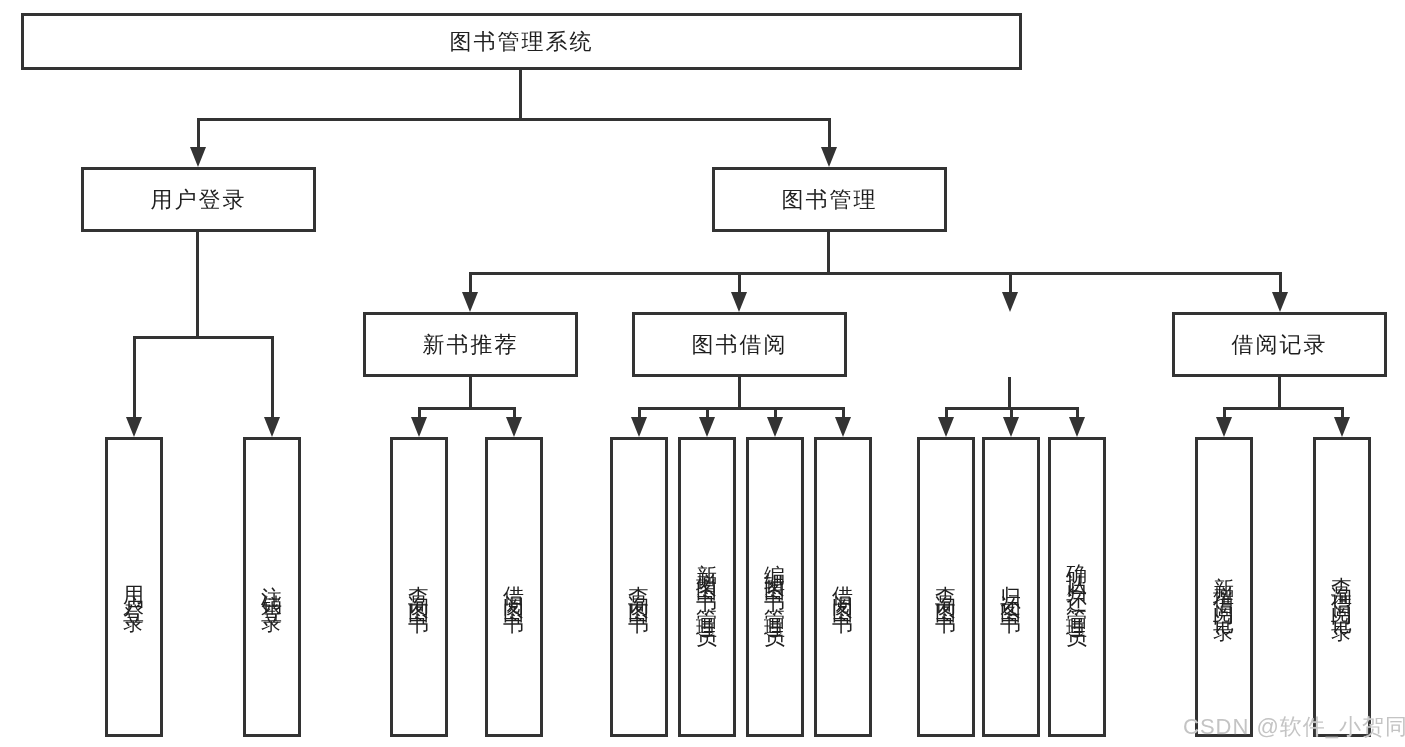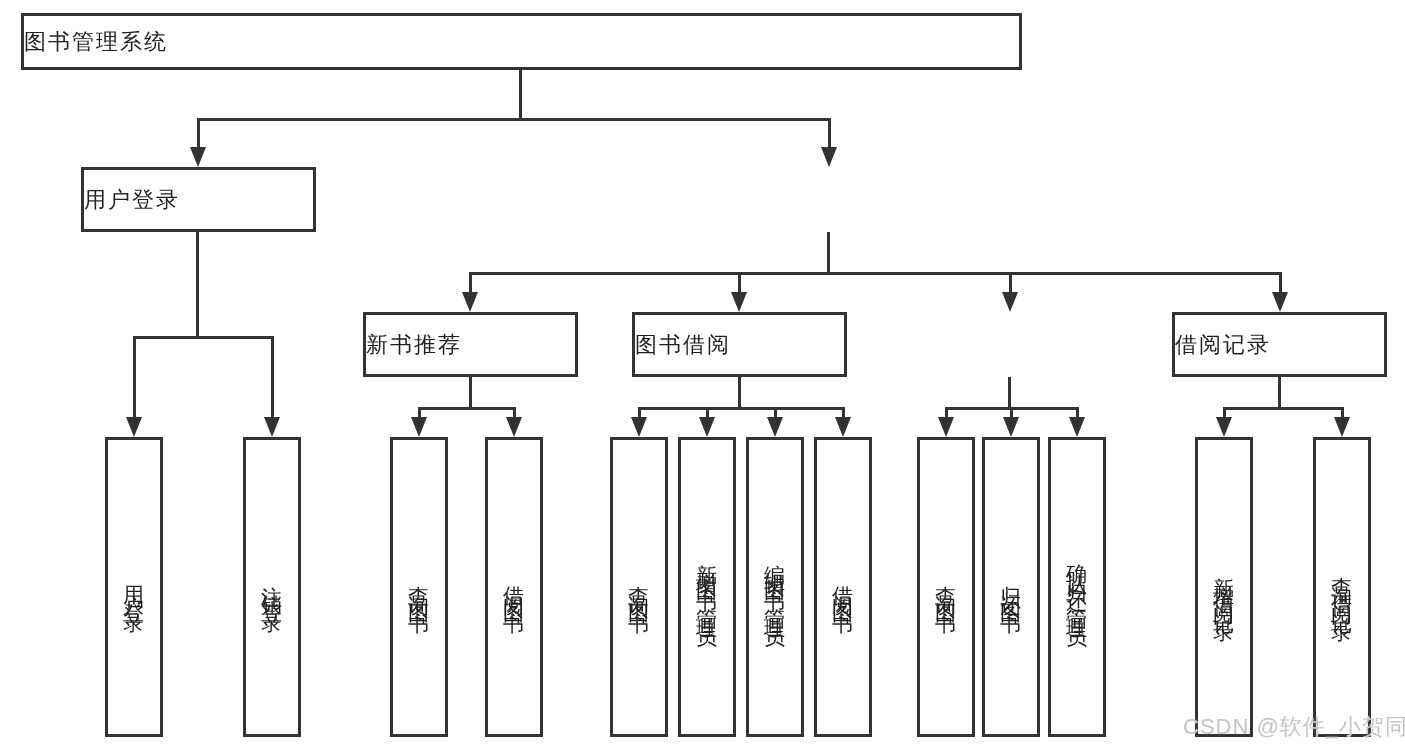--- a/index.html
+++ b/index.html
@@ -12,21 +12,21 @@
     color: #1f1f1f;
     overflow: hidden;
   }
   .node {
     position: absolute;
     box-sizing: border-box;
     border: 3px solid #333333;
     background: #ffffff;
     display: flex;
     align-items: center;
-    justify-content: flex-start;
+    justify-content: center;
     font-size: 22px;
     letter-spacing: 2px;
     color: #1f1f1f;
     z-index: 2;
   }
   .leaf {
     position: absolute;
     box-sizing: border-box;
     border: 3px solid #333333;
     background: #ffffff;
@@ -80,20 +80,23 @@
 
   <div class="vline" style="left:519px; top:70px; height:48px;"></div>
   <div class="hline" style="left:197px; top:118px; width:634px;"></div>
   <div class="vline" style="left:197px; top:118px; height:32px;"></div>
   <div class="arrow" style="left:190px; top:147px;"></div>
   <div class="vline" style="left:828px; top:118px; height:32px;"></div>
   <div class="arrow" style="left:821px; top:147px;"></div>
 
   <div class="node" style="left:81px; top:167px; width:235px; height:65px;">
     <span>用户登录</span>
+  </div>
+  <div class="node" style="left:712px; top:167px; width:235px; height:65px;">
+    <span>图书管理</span>
   </div>
 
   <div class="vline" style="left:196px; top:232px; height:104px;"></div>
   <div class="hline" style="left:133px; top:336px; width:141px;"></div>
   <div class="vline" style="left:133px; top:336px; height:84px;"></div>
   <div class="arrow" style="left:126px; top:417px;"></div>
   <div class="vline" style="left:271px; top:336px; height:84px;"></div>
   <div class="arrow" style="left:264px; top:417px;"></div>
 
   <div class="vline" style="left:827px; top:232px; height:40px;"></div>

